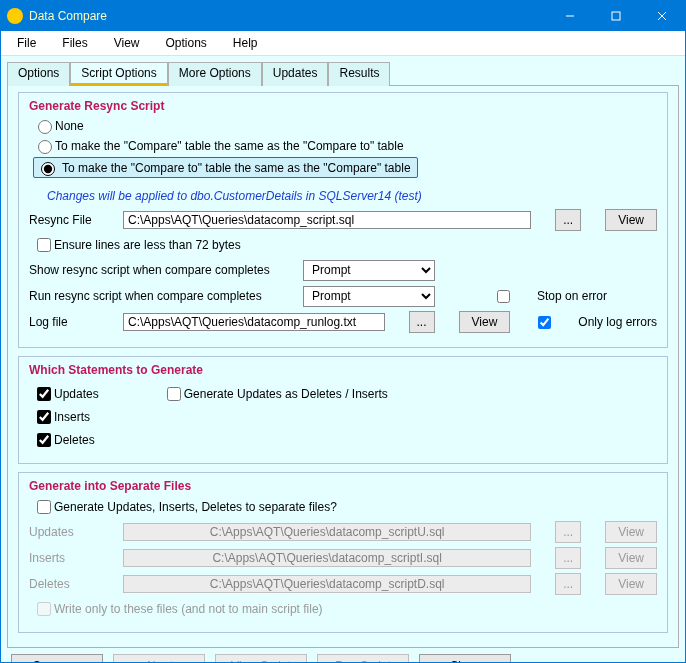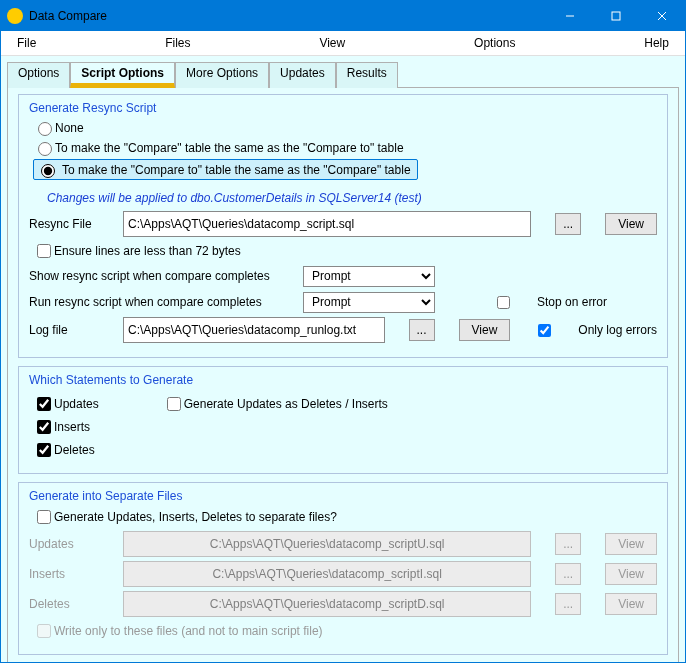--- a/index.html
+++ b/index.html
@@ -10,21 +10,21 @@
     background: #fff;
     width: 686px;
     height: 663px;
     overflow: hidden;
     border: 1px solid #0078d7;
     display: flex;
     flex-direction: column;
   }
   .titlebar {
     background: #0078d7;
-    color: #000000;
+    color: #fef9c3;
     height: 30px;
     display: flex;
     align-items: center;
     padding: 0 0 0 6px;
   }
   .titlebar .app-icon {
     width: 16px; height: 16px;
     margin-right: 6px;
     background: #ffcc00;
     border-radius: 50%;
@@ -37,21 +37,20 @@
     width: 46px; height: 30px;
     display: flex; align-items: center; justify-content: center;
     font-size: 13px;
   }
   .menubar {
     background: #fff;
     border-bottom: 1px solid #e0e0e0;
     padding: 2px 6px;
     display: flex;
     gap: 6px;
-    justify-content: space-between;
   }
   .menubar span { padding: 3px 10px; }
   .client {
     flex: 1;
     background: #e5feff;
     padding: 5px 6px 0 6px;
     display: flex;
     flex-direction: column;
   }
   .tabs {
@@ -62,60 +61,59 @@
     border: 1px solid #b0b0b0;
     border-bottom: none;
     background: #e5feff;
     padding: 3px 10px;
     font-size: 12px;
     position: relative;
     top: 1px;
   }
   .tab.active {
     background: #e5feff;
-    border-bottom: 5px solid #eab308;
+    border-bottom: 3px solid #eab308;
     z-index: 2;
-    font-weight: bold;
   }
   .tab:not(.active) {
     background: #d9f6f7;
   }
   .tabpage {
     border: 1px solid #b0b0b0;
     background: #e5feff;
     flex: 1;
     padding: 6px 10px;
     overflow: auto;
   }
   .group {
     border: 1px solid #b0c4de;
     padding: 6px 10px 10px 10px;
     margin-bottom: 8px;
     position: relative;
     background: #e5feff;
   }
   .group-title {
-    color: #1d4ed8;
-    font-weight: normal;
+    color: #be185d;
+    font-weight: bold;
     font-size: 12px;
     margin-bottom: 4px;
   }
   .row {
     display: flex;
     align-items: center;
     gap: 24px;
     margin: 4px 0;
     min-height: 22px;
   }
   input[type=text], select {
     font-family: inherit;
     font-size: 12px;
     border: 1px solid #888;
     background: #fff;
-    height: 26px;
+    height: 18px;
     padding: 1px 4px;
   }
   input[type=text].wide { flex: 1; min-width: 100px; }
   select { height: 21px; }
   button {
     font-family: inherit;
     font-size: 12px;
     background: #e7e7e7;
     border: 1px solid #999;
     height: 22px;

